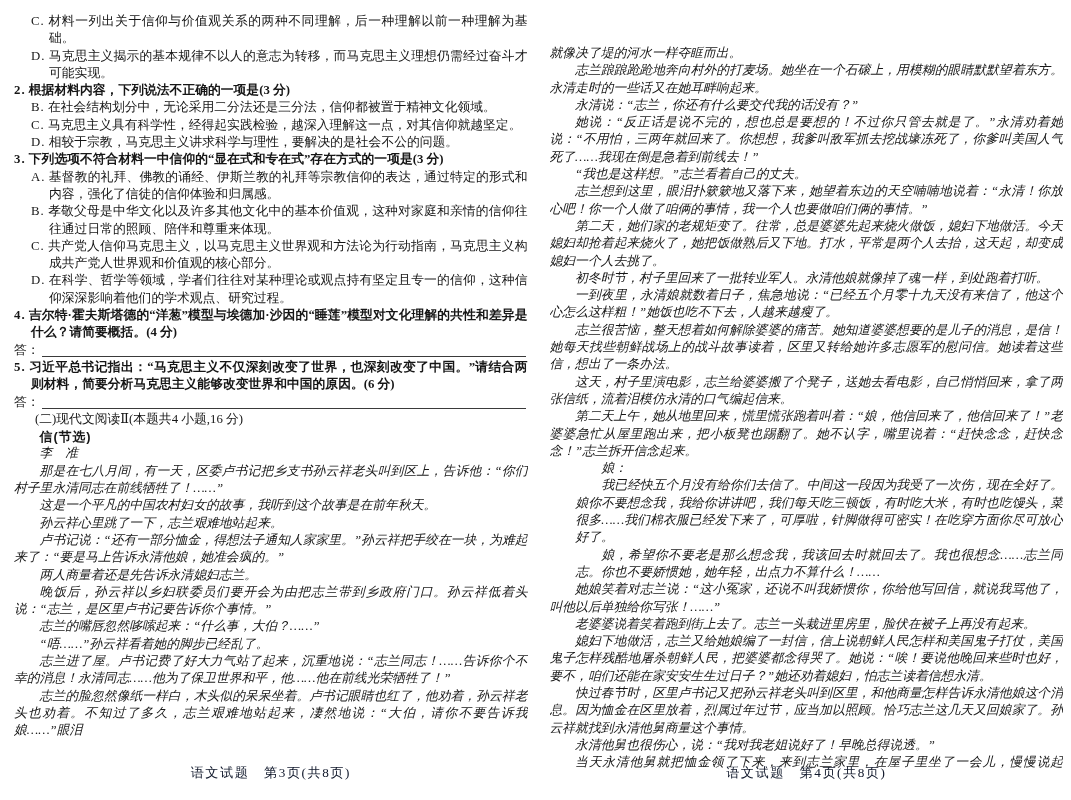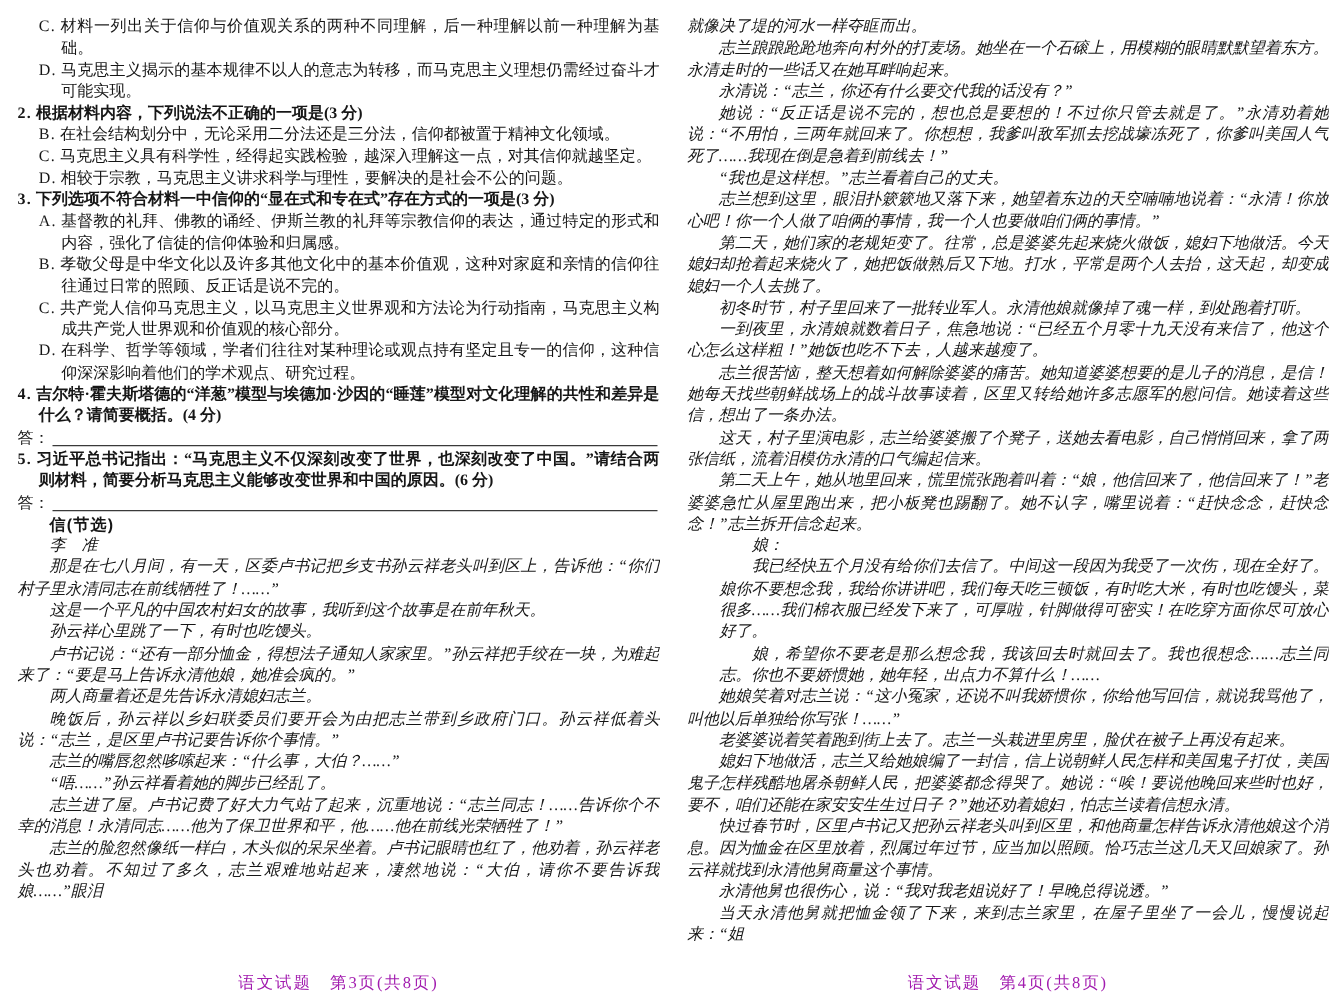--- a/index.html
+++ b/index.html
@@ -18,77 +18,78 @@
   .opt  { margin-left:17px; padding-left:18px; text-indent:-18px; }
   .lbl  { letter-spacing:1px; }
 
   .answer { display:flex; align-items:flex-end; height:17.3px; }
   .answer .rule { flex:1; border-bottom:1px solid #3a3a3a; margin:0 2px 2px 2px; }
 
   .sec-head, .instr { margin-left:21px; }
 
   .story { font-style:italic; }
   .story p { text-indent:2em; }
-  .story p.cont { text-indent:0; }
+  .story p.cont { text-indent:0;margin-top:32px; }
   .story-title {
     text-align:center; font-style:normal; font-weight:bold;
     font-family:Liberation Sans, sans-serif;
     font-size:13.5px; line-height:19px; letter-spacing:1px;
   }
   .story-author { text-align:center; font-size:13px; line-height:18px; }
 
   .letter { margin-left:26px; }
   .letter p { text-indent:26px; }
 
   .footer {
-    position:absolute; left:0; right:0; bottom:5px;
-    text-align:center; font-size:13.2px; letter-spacing:1.5px; color:#a21caf;
+    position:absolute; left:0; right:0; bottom:18px;
+    text-align:center; font-size:13.2px; letter-spacing:1.5px; color:#0f172a;
   }
 </style>
 </head>
 <body>
 
 <div class="sheet">
 
   <section class="page">
     <div class="page-body">
 
       <p class="q-text opt"><span class="lbl">C.</span> <span>材料一列出关于信仰与价值观关系的两种不同理解，后一种理解以前一种理解为基础。</span></p>
       <p class="q-text opt"><span class="lbl">D.</span> <span>马克思主义揭示的基本规律不以人的意志为转移，而马克思主义理想仍需经过奋斗才可能实现。</span></p>
 
       <p class="q-text stem"><span class="lbl">2.</span> <span>根据材料内容，下列说法不正确的一项是(3 分)</span></p>
       <p class="q-text opt"><span class="lbl">B.</span> <span>在社会结构划分中，无论采用二分法还是三分法，信仰都被置于精神文化领域。</span></p>
       <p class="q-text opt"><span class="lbl">C.</span> <span>马克思主义具有科学性，经得起实践检验，越深入理解这一点，对其信仰就越坚定。</span></p>
       <p class="q-text opt"><span class="lbl">D.</span> <span>相较于宗教，马克思主义讲求科学与理性，要解决的是社会不公的问题。</span></p>
 
       <p class="q-text stem"><span class="lbl">3.</span> <span>下列选项不符合材料一中信仰的“显在式和专在式”存在方式的一项是(3 分)</span></p>
       <p class="q-text opt"><span class="lbl">A.</span> <span>基督教的礼拜、佛教的诵经、伊斯兰教的礼拜等宗教信仰的表达，通过特定的形式和内容，强化了信徒的信仰体验和归属感。</span></p>
-      <p class="q-text opt"><span class="lbl">B.</span> <span>孝敬父母是中华文化以及许多其他文化中的基本价值观，这种对家庭和亲情的信仰往往通过日常的照顾、反正话是说不完的。</span></p>
+      <p class="q-text opt"><span class="lbl">B.</span> <span>孝敬父母是中华文化以及许多其他文化中的基本价值观，这种对家庭和亲情的信仰往往通过日常的照顾、陪伴和尊重来体现。</span></p>
       <p class="q-text opt"><span class="lbl">C.</span> <span>共产党人信仰马克思主义，以马克思主义世界观和方法论为行动指南，马克思主义构成共产党人世界观和价值观的核心部分。</span></p>
       <p class="q-text opt"><span class="lbl">D.</span> <span>在科学、哲学等领域，学者们往往对某种理论或观点持有坚定且专一的信仰，这种信仰深深影响着他们的学术观点、研究过程。</span></p>
 
       <p class="q-text stem"><span class="lbl">4.</span> <span>吉尔特·霍夫斯塔德的“洋葱”模型与埃德加·沙因的“睡莲”模型对文化理解的共性和差异是什么？请简要概括。(4 分)</span></p>
       <div class="q-text answer">
           <span>答：</span>
           <span class="rule"></span>
         </div>
 
       <p class="q-text stem"><span class="lbl">5.</span> <span>习近平总书记指出：“马克思主义不仅深刻改变了世界，也深刻改变了中国。”请结合两则材料，简要分析马克思主义能够改变世界和中国的原因。(6 分)</span></p>
       <div class="q-text answer">
           <span>答：</span>
           <span class="rule"></span>
         </div>
 
+      <p class="q-text sec-head">(二)现代文阅读Ⅱ(本题共4 小题,16 分)</p>
 
       <div class="story">
         <p class="story-title">信(节选)</p>
         <p class="story-author">李　准</p>
         <p>那是在七八月间，有一天，区委卢书记把乡支书孙云祥老头叫到区上，告诉他：“你们村子里永清同志在前线牺牲了！……”</p>
         <p>这是一个平凡的中国农村妇女的故事，我听到这个故事是在前年秋天。</p>
-        <p>孙云祥心里跳了一下，有时也吃馒头。</p>
+        <p>孙云祥心里跳了一下，志兰艰难地站起来。</p>
         <p>卢书记说：“还有一部分恤金，得想法子通知人家家里。”孙云祥把手绞在一块，为难起来了：“要是马上告诉永清他娘，她准会疯的。”</p>
         <p>两人商量着还是先告诉永清媳妇志兰。</p>
         <p>晚饭后，孙云祥以乡妇联委员们要开会为由把志兰带到乡政府门口。孙云祥低着头说：“志兰，是区里卢书记要告诉你个事情。”</p>
         <p>志兰的嘴唇忽然哆嗦起来：“什么事，大伯？……”</p>
         <p>“唔……”孙云祥看着她的脚步已经乱了。</p>
         <p>志兰进了屋。卢书记费了好大力气站了起来，沉重地说：“志兰同志！……告诉你个不幸的消息！永清同志……他为了保卫世界和平，他……他在前线光荣牺牲了！”</p>
         <p>志兰的脸忽然像纸一样白，木头似的呆呆坐着。卢书记眼睛也红了，他劝着，孙云祥老头也劝着。不知过了多久，志兰艰难地站起来，凄然地说：“大伯，请你不要告诉我娘……”眼泪</p>
       </div>
     </div>
     <div class="footer">语文试题　第3页(共8页)</div>

